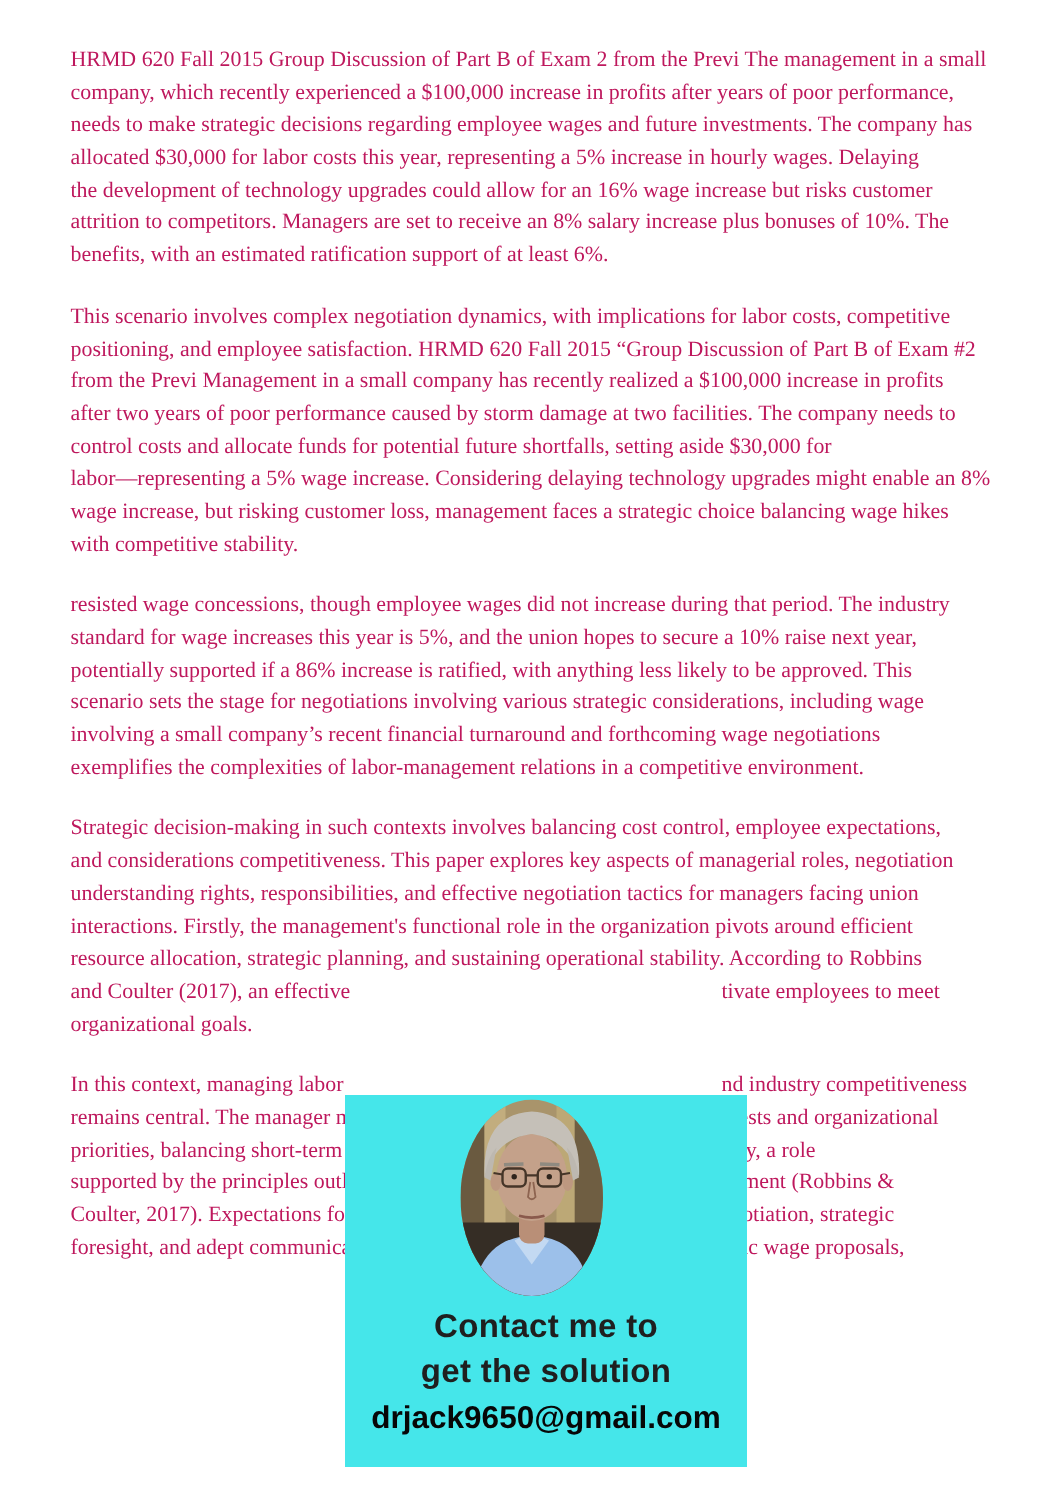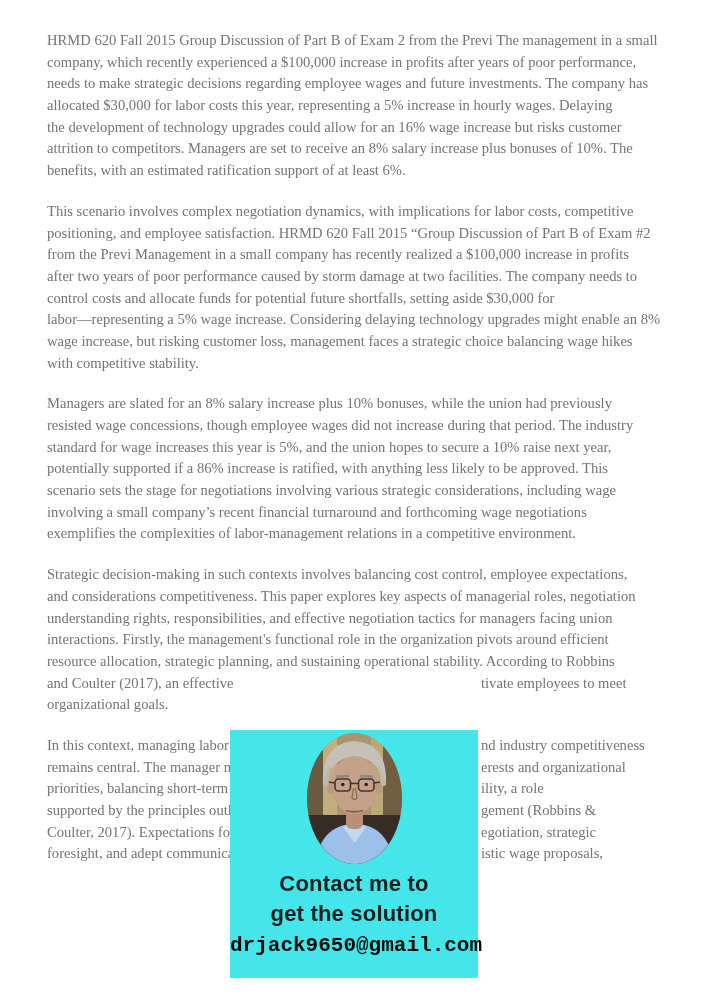--- a/index.html
+++ b/index.html
@@ -15,21 +15,21 @@
     overflow: hidden;
     font-family: "Liberation Serif", serif;
   }
   .text-col {
     position: absolute;
     left: 47px;
     top: 30px;
     width: 622px;
     font-size: 14.6px;
     line-height: 21.7px;
-    color: #737373;
+    color: #be185d;
   }
   .para { margin: 0 0 19px 0; }
   .line {
     white-space: nowrap;
     height: 21.7px;
   }
   .line.split { position: relative; }
   .line.split .frag-right {
     position: absolute;
     left: 434px;
@@ -39,20 +39,21 @@
   .ad-overlay {
     position: absolute;
     left: 230px;
     top: 730px;
     width: 248px;
     height: 248px;
     background: #45E6EA;
     z-index: 5;
     text-align: center;
     cursor: pointer;
+    padding-left: 20px;
   }
   .portrait {
     position: absolute;
     left: 77px;
     top: 3px;
     width: 95px;
     height: 131px;
   }
   .portrait svg { display: block; width: 100%; height: 100%; }
   .ad-headline {
@@ -65,21 +66,21 @@
     font-size: 22px;
     line-height: 30px;
     color: #1f1f1f;
     letter-spacing: 0.2px;
   }
   .ad-email {
     position: absolute;
     left: 0;
     right: 0;
     top: 203px;
-    font-family: Liberation Mono, monospace;
+    font-family: Liberation Sans, sans-serif;
     font-weight: bold;
     font-size: 21px;
     line-height: 26px;
     color: #070707;
   }
 </style>
 </head>
 <body>
 
 <div class="page">
@@ -98,21 +99,20 @@
         <div class="line">This scenario involves complex negotiation dynamics, with implications for labor costs, competitive</div>
         <div class="line">positioning, and employee satisfaction. HRMD 620 Fall 2015 “Group Discussion of Part B of Exam #2</div>
         <div class="line">from the Previ Management in a small company has recently realized a $100,000 increase in profits</div>
         <div class="line">after two years of poor performance caused by storm damage at two facilities. The company needs to</div>
         <div class="line">control costs and allocate funds for potential future shortfalls, setting aside $30,000 for</div>
         <div class="line">labor—representing a 5% wage increase. Considering delaying technology upgrades might enable an 8%</div>
         <div class="line">wage increase, but risking customer loss, management faces a strategic choice balancing wage hikes</div>
         <div class="line">with competitive stability.</div>
       </div>
       <div class="para">
-        <div class="line">Managers are slated for an 8% salary increase plus 10% bonuses, while the union had previously</div>
         <div class="line">resisted wage concessions, though employee wages did not increase during that period. The industry</div>
         <div class="line">standard for wage increases this year is 5%, and the union hopes to secure a 10% raise next year,</div>
         <div class="line">potentially supported if a 86% increase is ratified, with anything less likely to be approved. This</div>
         <div class="line">scenario sets the stage for negotiations involving various strategic considerations, including wage</div>
         <div class="line">involving a small company’s recent financial turnaround and forthcoming wage negotiations</div>
         <div class="line">exemplifies the complexities of labor-management relations in a competitive environment.</div>
       </div>
       <div class="para">
         <div class="line">Strategic decision-making in such contexts involves balancing cost control, employee expectations,</div>
         <div class="line">and considerations competitiveness. This paper explores key aspects of managerial roles, negotiation</div>

